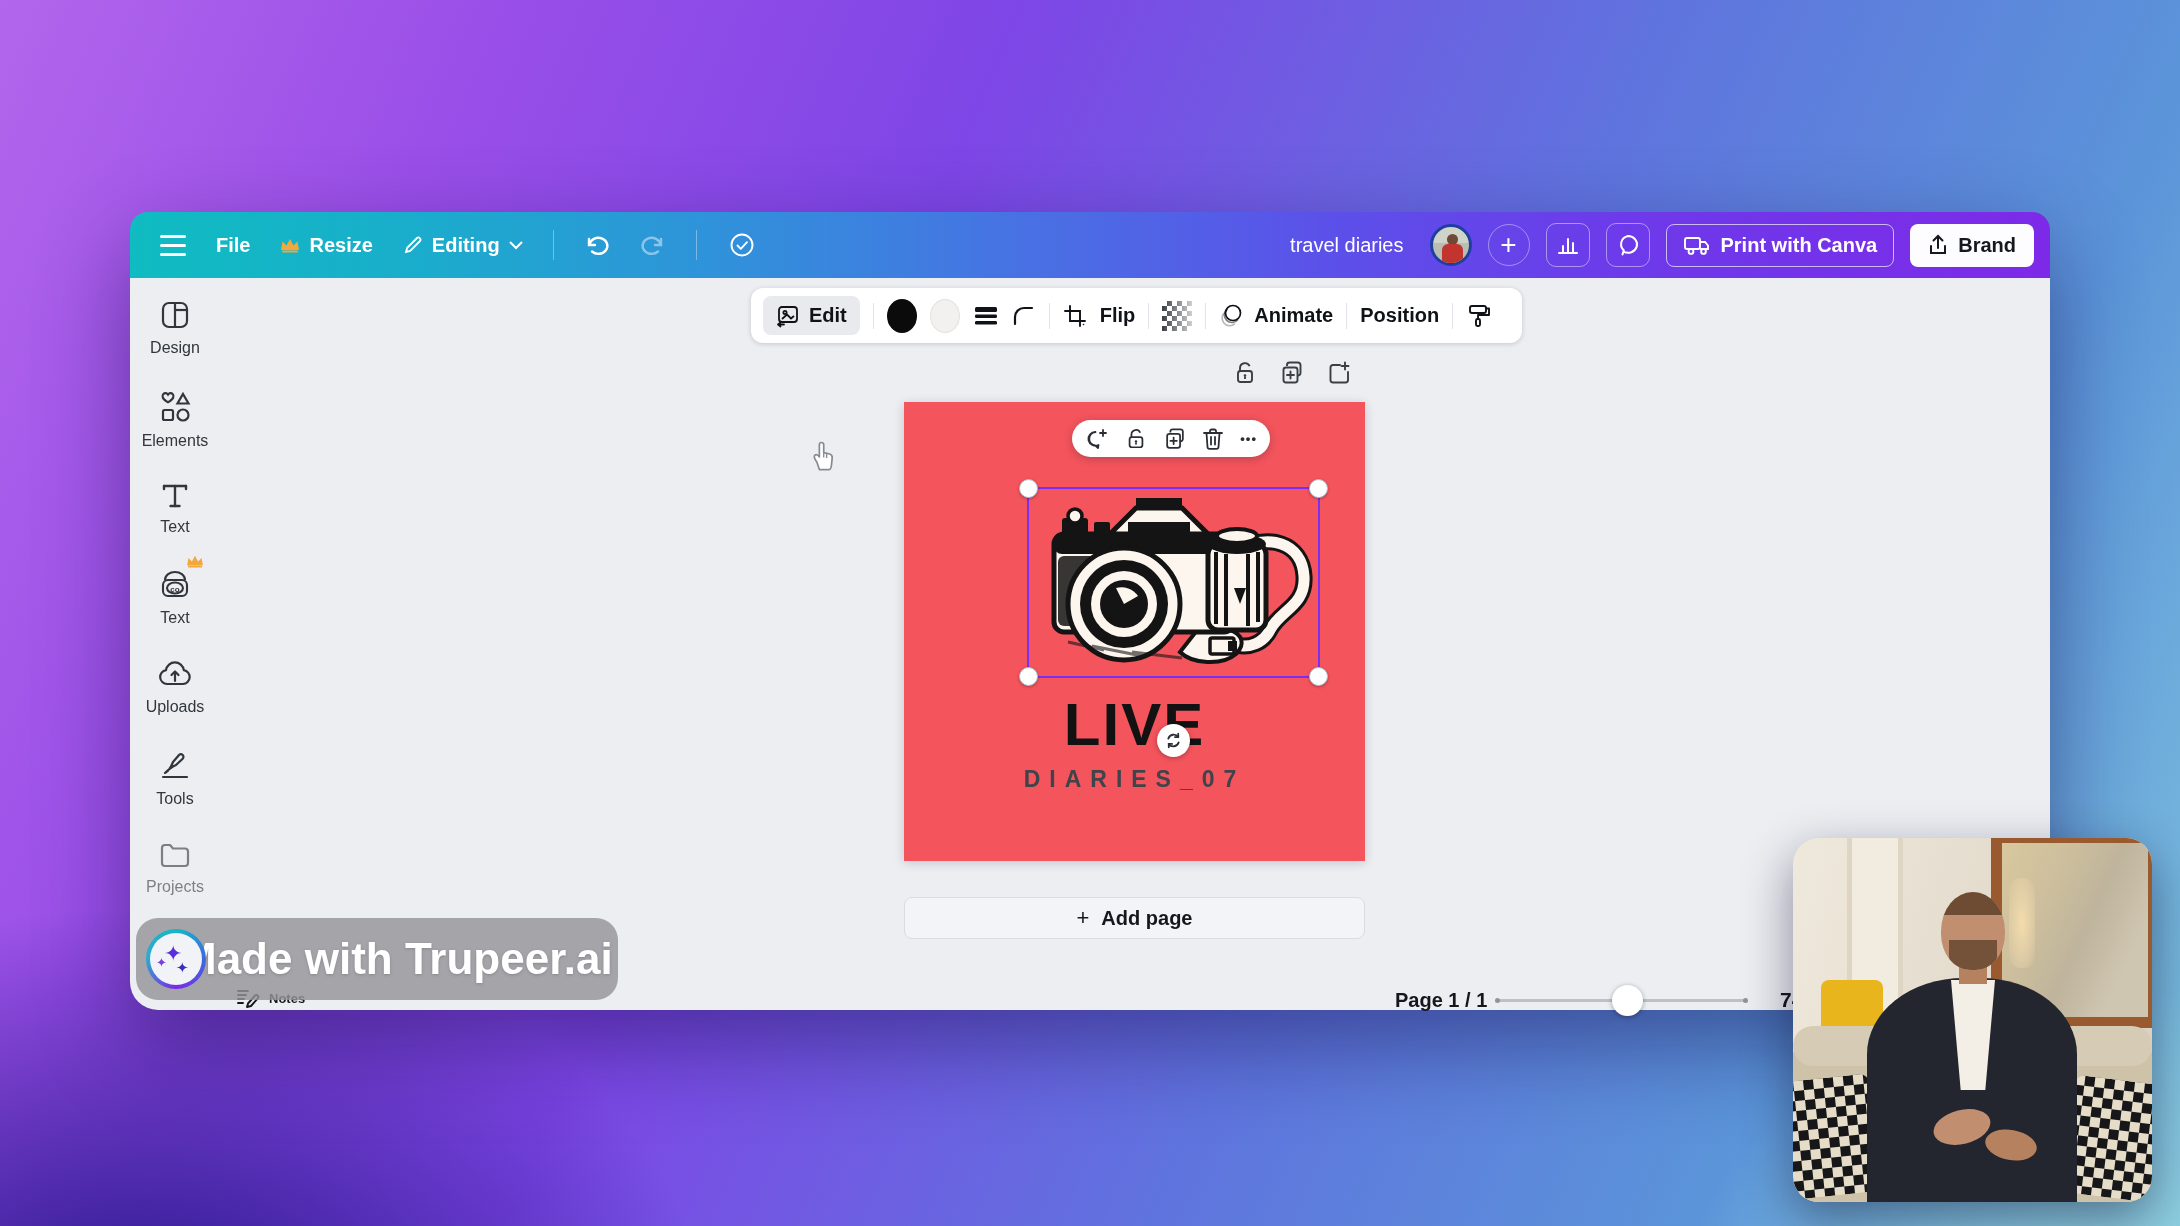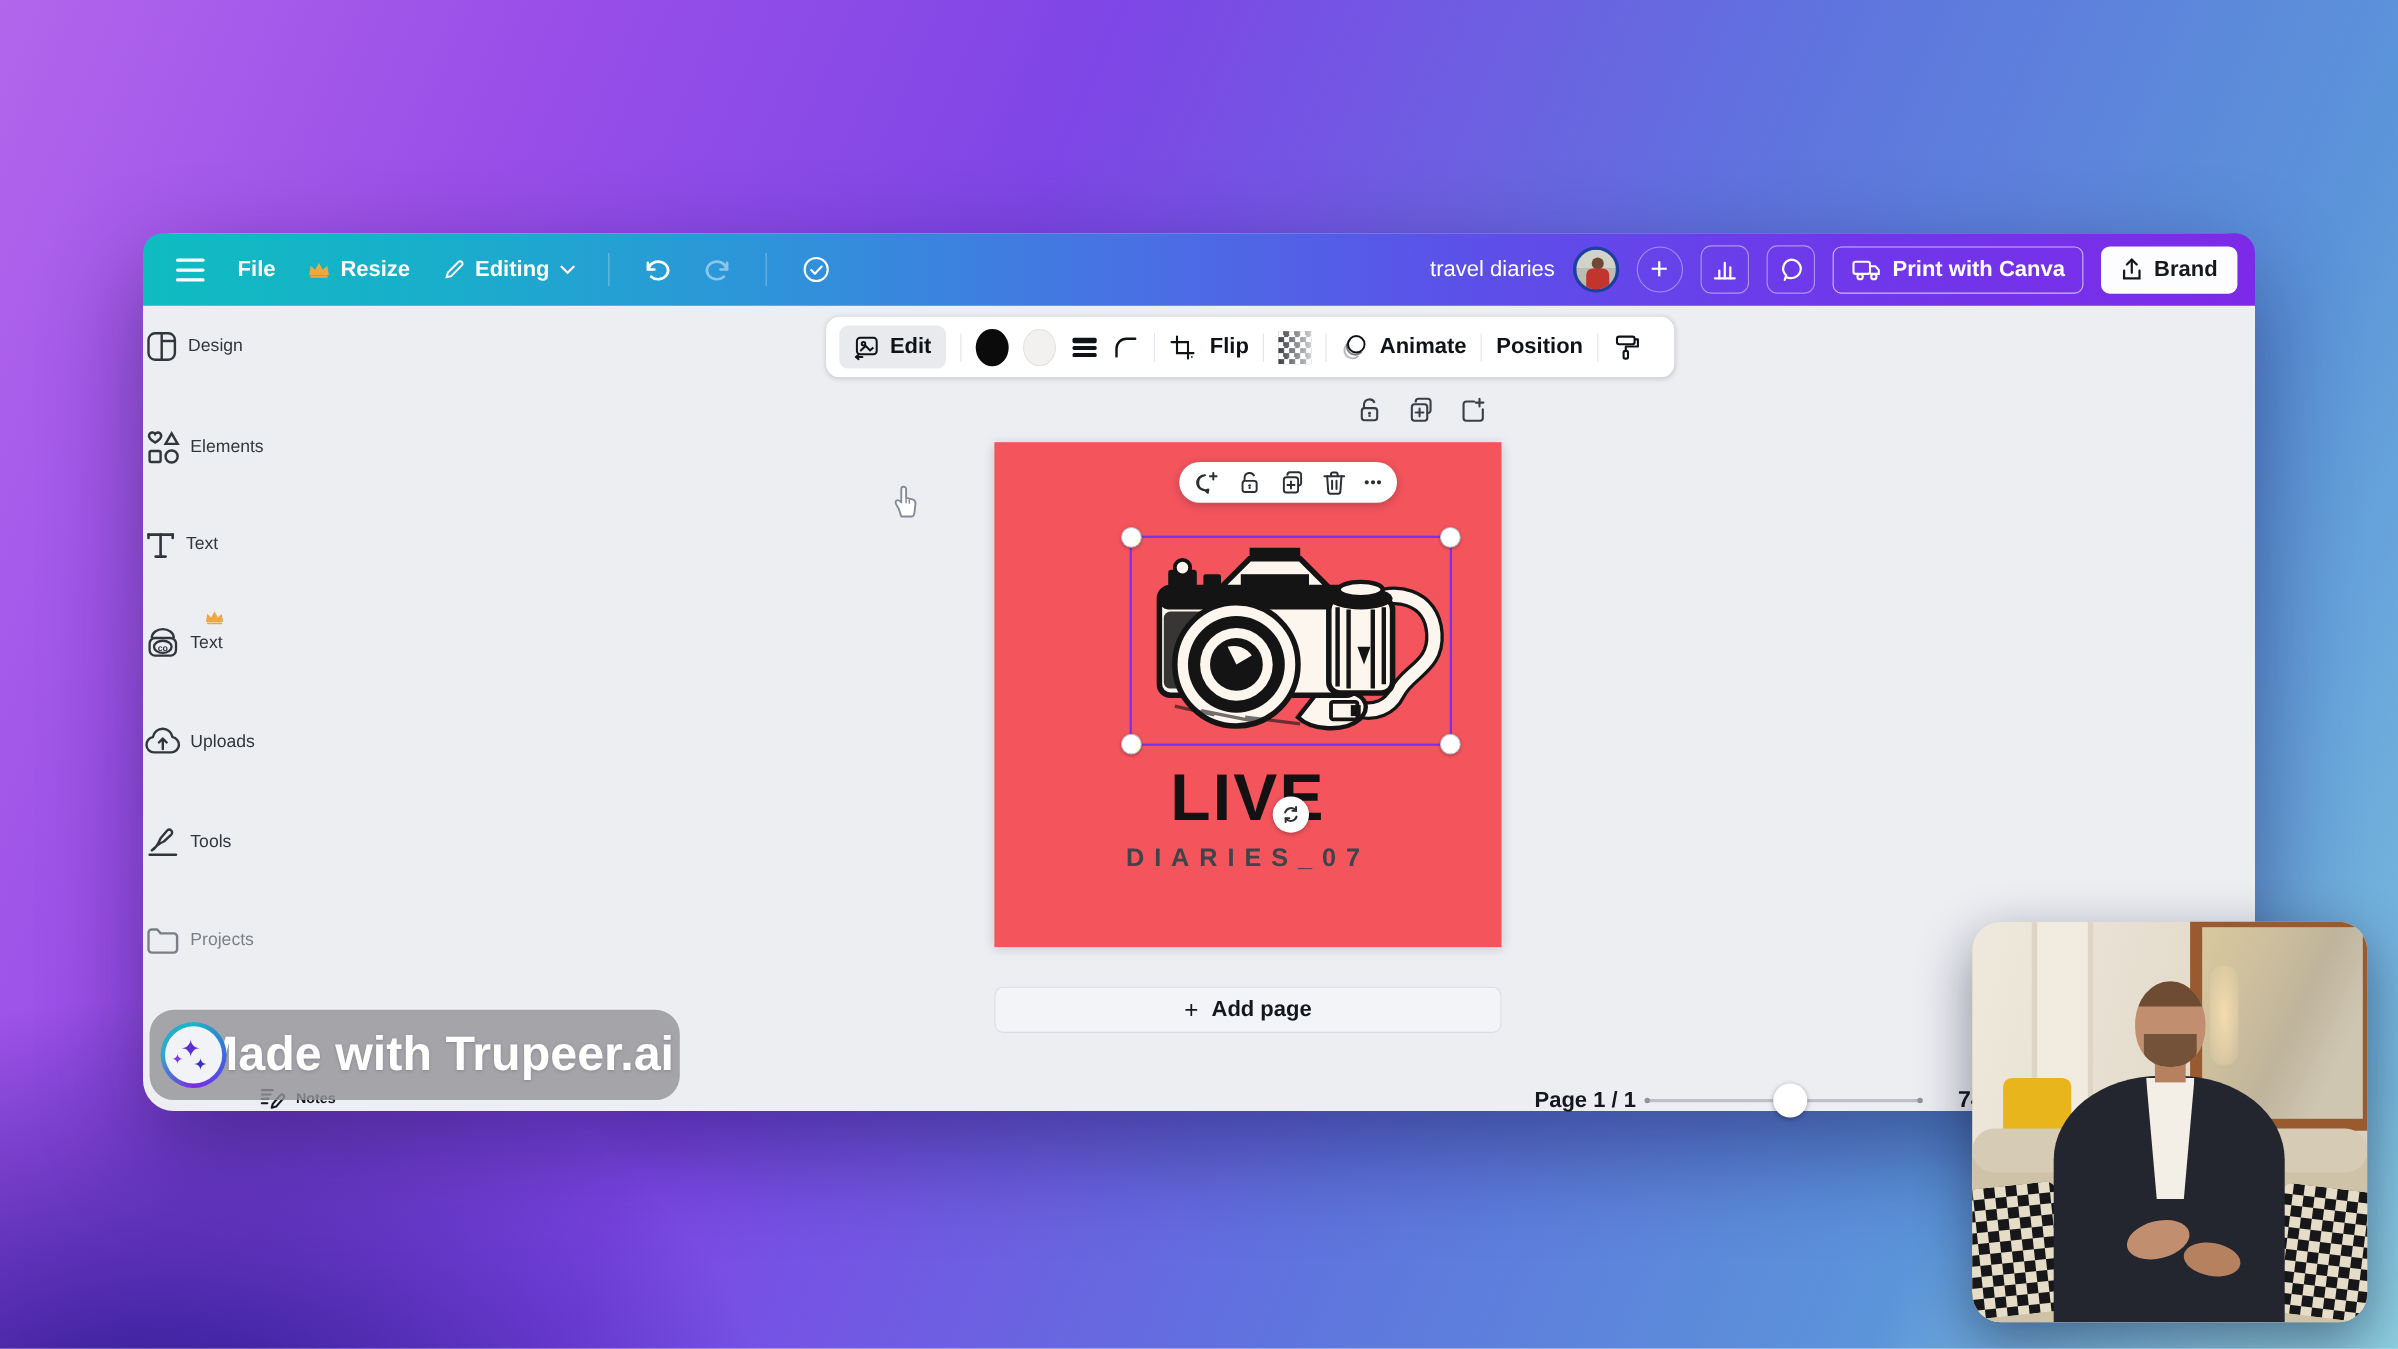--- a/index.html
+++ b/index.html
@@ -23,21 +23,21 @@
     border-radius:18px 18px 0 0;
     background:linear-gradient(90deg,#0fbcc1 0%, #19aecb 14%, #2f93da 30%, #4a6ee4 48%, #5b51e9 62%, #6d3aea 78%, #7d2ae8 100%);
     display:flex; align-items:center; color:#fff;
   }
   .tb-left { display:flex; align-items:center; gap:30px; padding-left:30px; }
   .tb-item { display:flex; align-items:center; gap:9px; font-size:20px; font-weight:700; cursor:pointer; white-space:nowrap; }
   .tb-divider { width:1px; height:30px; background:rgba(255,255,255,.35); }
   .hamburger { width:26px; display:flex; flex-direction:column; gap:6px; cursor:pointer; }
   .hamburger span{ height:3px; background:#fff; border-radius:2px; }
   .tb-right { margin-left:auto; display:flex; align-items:center; gap:16px; padding-right:16px; }
-  .doc-title { font-size:20px; font-weight:500; white-space:nowrap; }
+  .doc-title { font-size:20px; font-weight:500; margin-right:10px; white-space:nowrap; }
   .btn-outline {
     display:flex; align-items:center; gap:10px; border:1.5px solid rgba(255,255,255,.65);
     border-radius:8px; padding:9px 16px; font-size:20px; font-weight:700; cursor:pointer; white-space:nowrap;
   }
   .iconbtn-outline {
     width:44px; height:44px; border:1.5px solid rgba(255,255,255,.45); border-radius:10px;
     display:flex; align-items:center; justify-content:center; cursor:pointer;
   }
   .avatar {
     width:42px; height:42px; border-radius:50%; border:3px solid #1d3f9e; overflow:hidden; position:relative;
@@ -47,21 +47,21 @@
   .avatar .shirt{ position:absolute; left:9px; top:17px; width:21px; height:22px; border-radius:6px 6px 0 0; background:#c2342e; }
   .plusbtn {
     width:42px; height:42px; border-radius:50%; border:1.5px solid rgba(255,255,255,.4);
     color:#fff; font-size:28px; font-weight:400; display:flex; align-items:center; justify-content:center; cursor:pointer;
   }
   .share-btn {
     display:flex; align-items:center; gap:10px; background:#fdfcff; color:#15181d;
     border-radius:8px; padding:10px 18px; font-size:20px; font-weight:700; cursor:pointer;
   }
   
-  .side-item { position:absolute; left:0; width:90px; display:flex; flex-direction:row; align-items:center; gap:7px; cursor:pointer; }
+  .side-item { position:absolute; left:0; width:90px; display:flex; flex-direction:column; align-items:center; gap:7px; cursor:pointer; }
   .side-item .lbl { font-size:16px; color:#31363d; }
   .side-item svg { display:block; }
   .crown-badge { position:absolute; top:-14px; right:16px; }
   
   .ctx-toolbar {
     position:absolute; left:621px; top:76px; width:771px; height:55px;
     background:#fff; border-radius:12px; box-shadow:0 1px 5px rgba(20,24,40,.18);
     display:flex; align-items:center; gap:13px; padding:0 12px; z-index:5;
   }
   .ctx-sep { width:1px; height:26px; background:#e2e4e9; flex:0 0 auto; }

